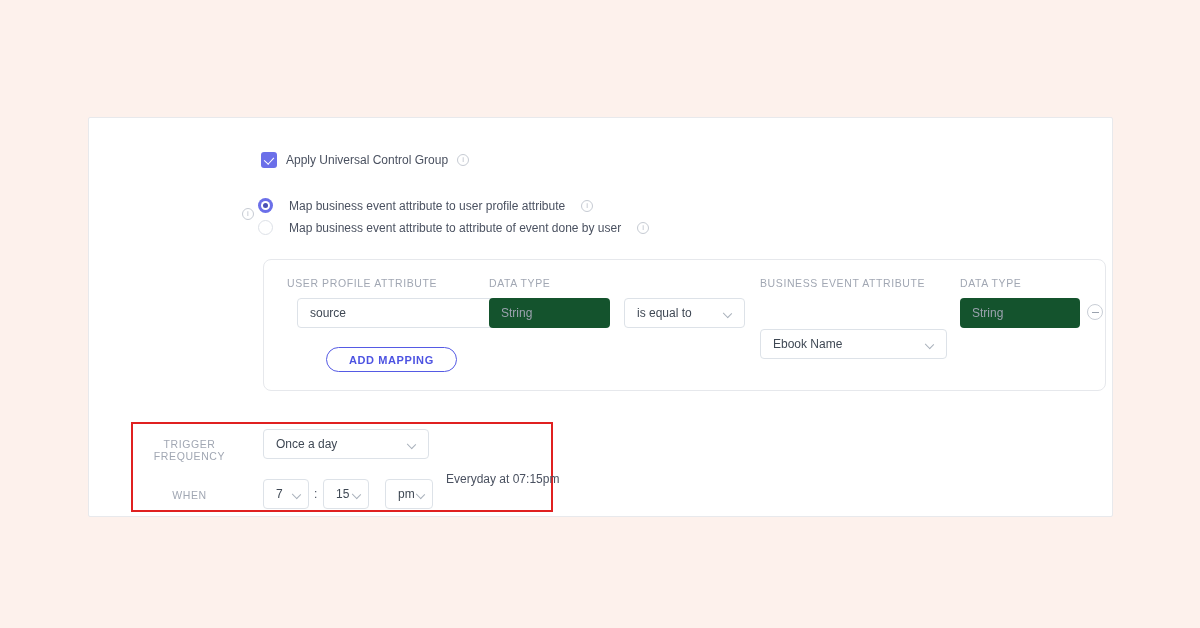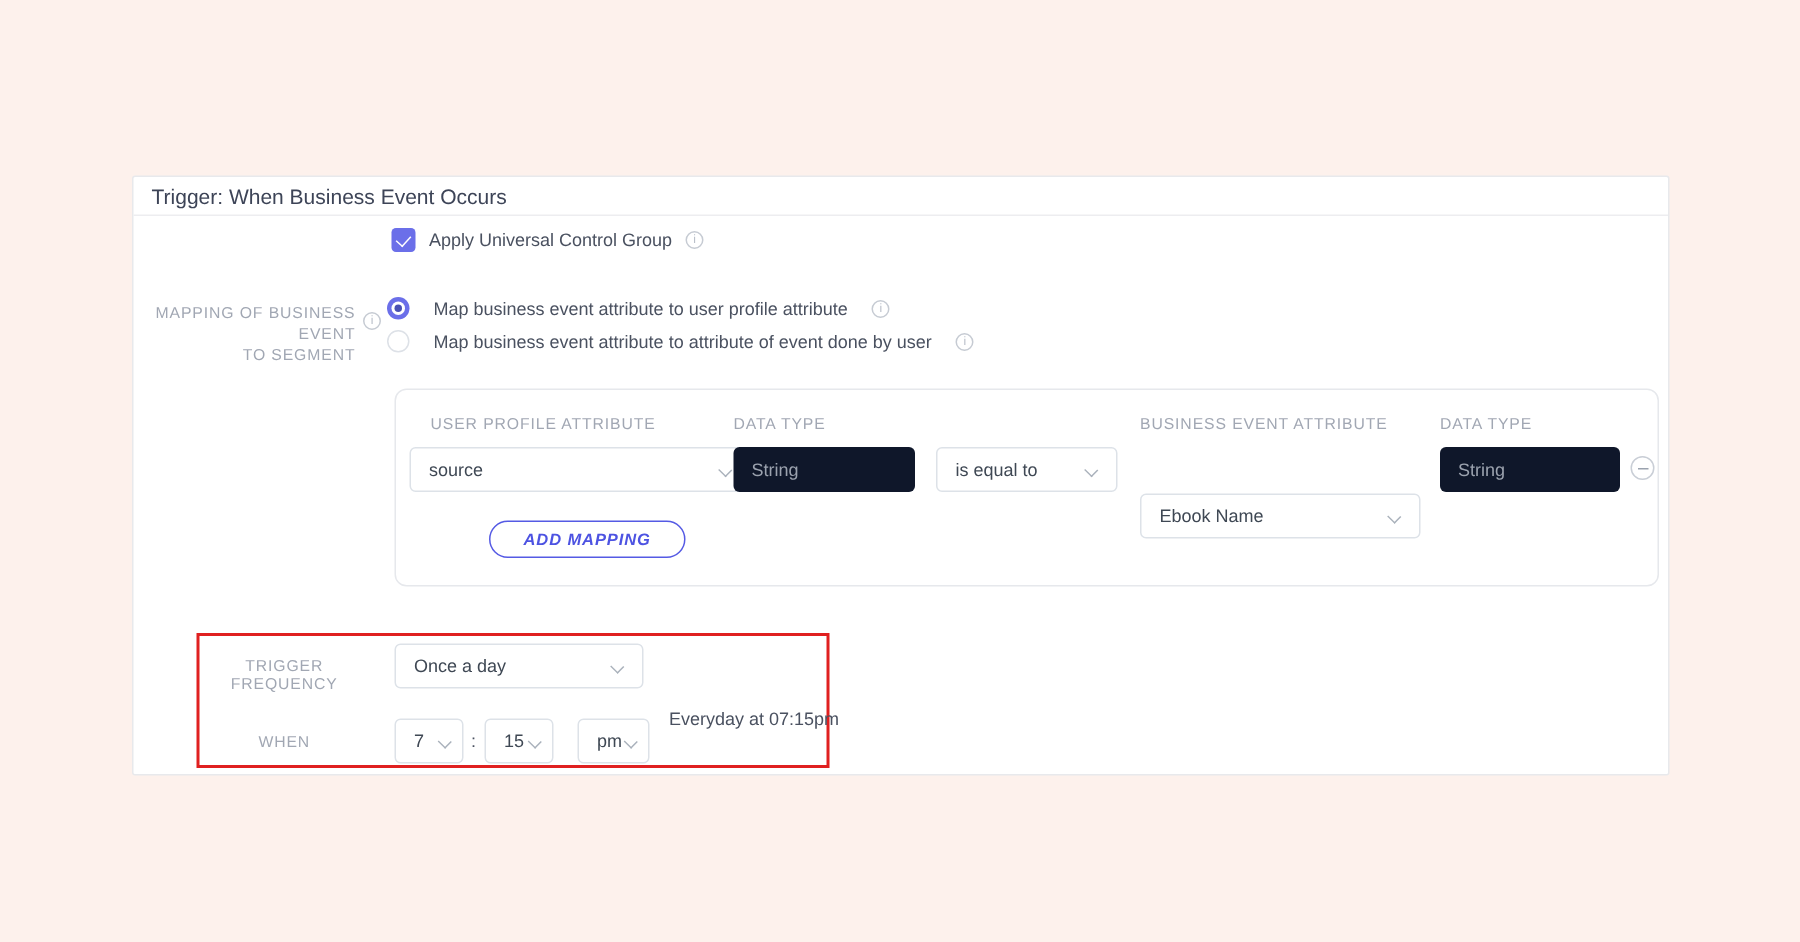--- a/index.html
+++ b/index.html
@@ -131,21 +131,21 @@
     padding-left: 12px;
   }
   .field.select {
     border: 1px solid #dde2e8;
     background: #ffffff;
     color: #3f4854;
     cursor: pointer;
     padding-right: 26px;
   }
   .field.disabled {
-    background: #0f172a;
+    background: #14532d;
     color: #9ba2ae;
   }
   .chevron {
     position: absolute;
     right: 13px; top: 11px;
     width: 7px; height: 7px;
     border-right: 1.4px solid #a9b1bb;
     border-bottom: 1.4px solid #a9b1bb;
     transform: rotate(45deg) scale(1, 0.9);
   }
@@ -171,21 +171,20 @@
     border: 1.5px solid #555ae4;
     border-radius: 13px;
     background: #ffffff;
     color: #4d53e2;
     font-size: 11px;
     font-weight: bold;
     letter-spacing: 0.6px;
     display: flex; align-items: center;
     cursor: pointer;
     font-family: "Liberation Sans", "DejaVu Sans", sans-serif;
-    font-style: italic;
   }
   
   .highlight-box {
     position: absolute;
     left: 42px; top: 304px;
     width: 422px; height: 90px;
     border: 2px solid #e02020;
   }
   .hl-label {
     position: absolute;
@@ -213,36 +212,29 @@
     font-size: 12px;
     color: #4a5160;
     white-space: nowrap;
   }
 </style>
 </head>
 <body>
 
 <div class="panel">
 
-  <div class="panel-header">
-    <span class="panel-title">Trigger: When Business Event Occurs</span>
-  </div>
 
   <div class="checkbox-row">
     <span class="checkbox">
       <span class="check"></span>
     </span>
     <span class="small-text">Apply Universal Control Group</span>
     <i class="info-icon">i</i>
   </div>
 
-  <div class="mapping-label-block upper-label">
-    <div>MAPPING OF BUSINESS EVENT</div>
-    <div>TO SEGMENT</div>
-  </div>
   <i class="info-icon mapping-label-info">i</i>
 
   <div class="radio-row r1">
     <span class="radio selected">
       <span class="ring"></span>
       <span class="dot"></span>
     </span>
     <span class="small-text">Map business event attribute to user profile attribute</span>
     <i class="info-icon">i</i>
   </div>
@@ -252,21 +244,21 @@
     <i class="info-icon">i</i>
   </div>
 
   <div class="mapping-card">
 
     <span class="card-label upper-label" style="left:23px;">USER PROFILE ATTRIBUTE</span>
     <span class="card-label upper-label" style="left:225px;">DATA TYPE</span>
     <span class="card-label upper-label" style="left:496px;">BUSINESS EVENT ATTRIBUTE</span>
     <span class="card-label upper-label" style="left:696px;">DATA TYPE</span>
 
-    <div class="field select" style="left:9px; width:228px;">
+    <div class="field select" style="left:33px; width:228px;">
       <span>source</span>
       <span class="chevron"></span>
     </div>
 
     <div class="field disabled" style="left:225px; width:121px;">
       <span>String</span>
     </div>
 
     <div class="field select" style="left:360px; width:121px;">
       <span>is equal to</span>

